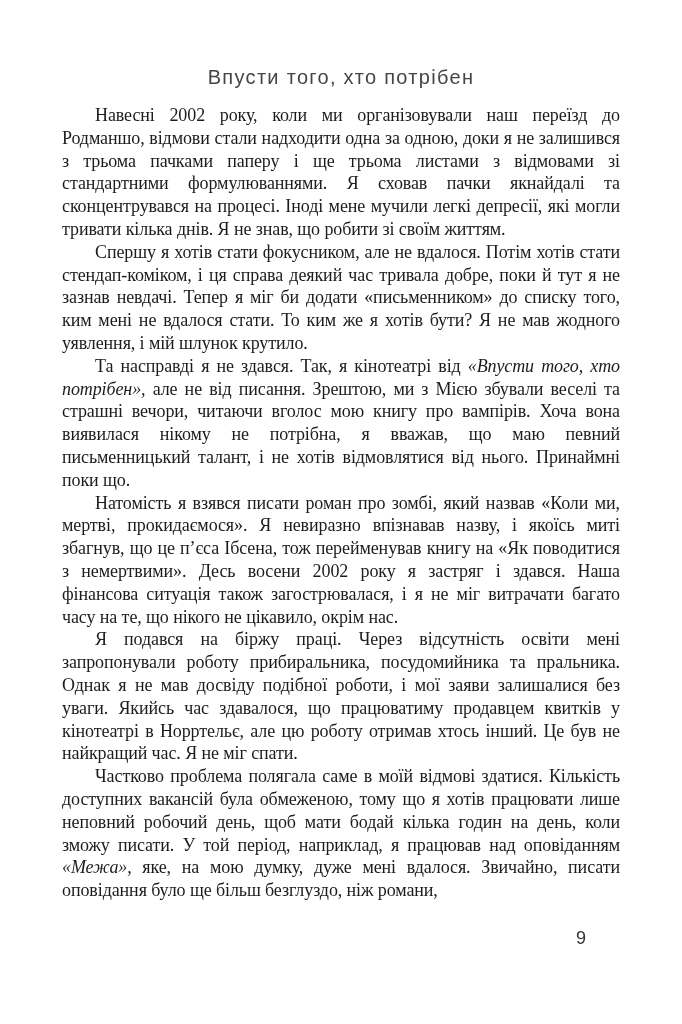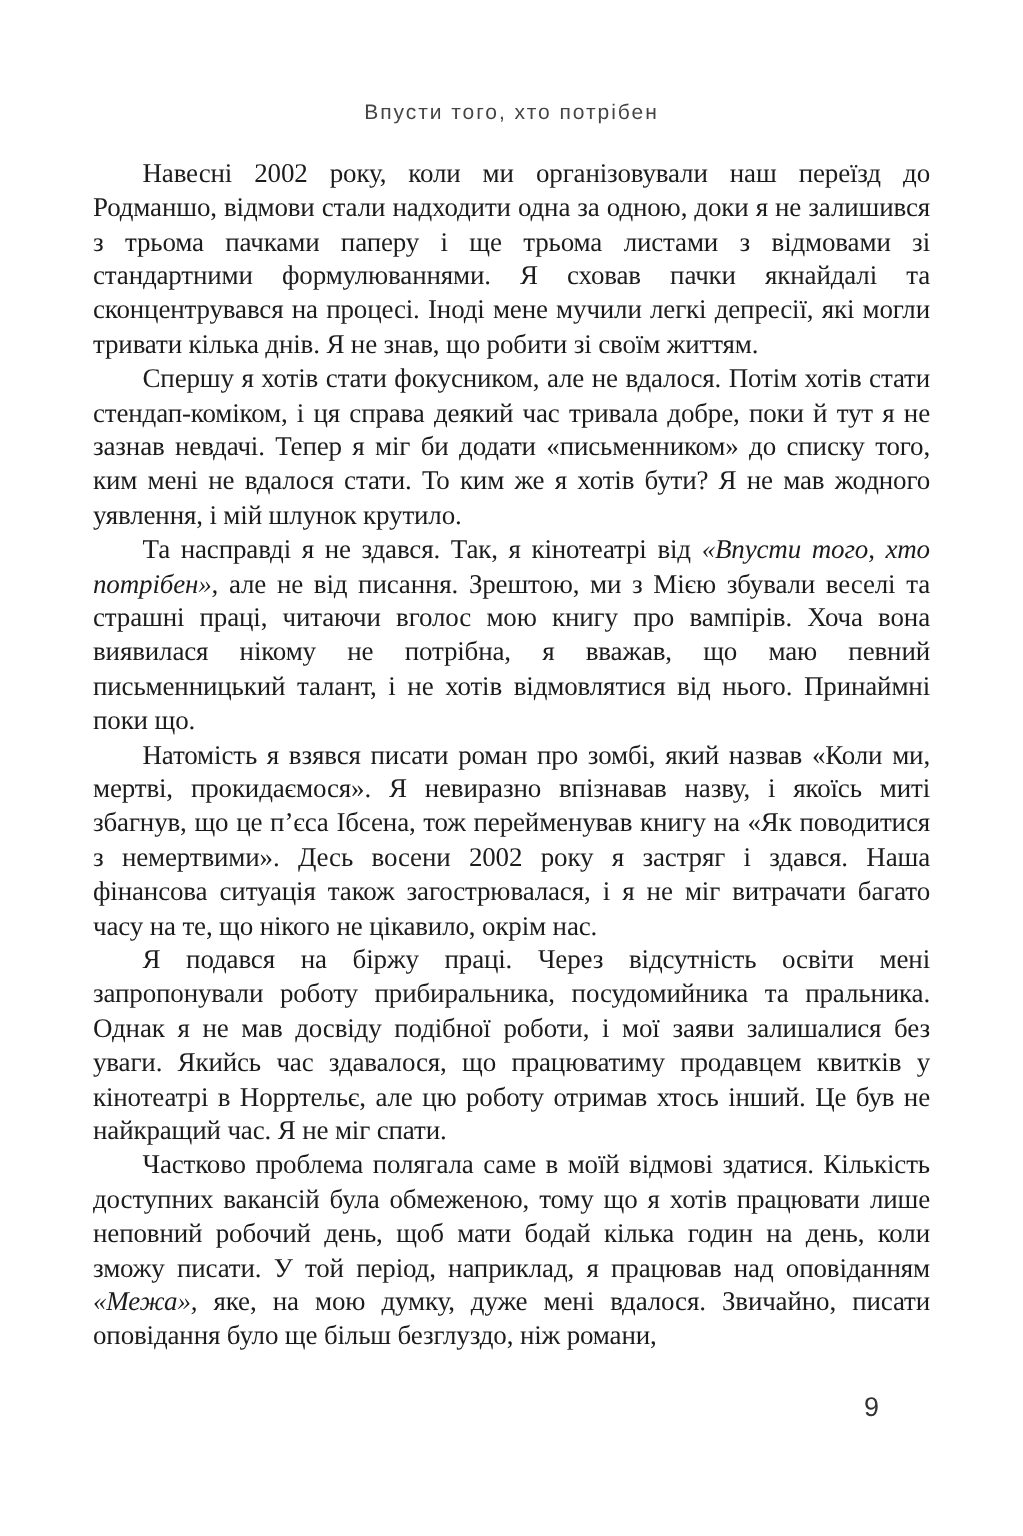--- a/index.html
+++ b/index.html
@@ -14,21 +14,21 @@
     background: #ffffff;
     overflow: hidden;
   }
   .running-header {
     position: absolute;
     top: 66px;
     left: 0;
     right: 0;
     text-align: center;
     font-family: "Liberation Sans", "DejaVu Sans", sans-serif;
-    font-size: 14px;
+    font-size: 20px;
     font-weight: 400;
     letter-spacing: 1.3px;
     color: #454545;
   }
   .text-block {
     position: absolute;
     top: 104px;
     left: 62px;
     width: 558px;
     font-family: "Liberation Serif", "DejaVu Serif", serif;
@@ -59,20 +59,20 @@
 </style>
 </head>
 <body>
 
 <div class="page">
   <div class="running-header">Впусти того, хто потрібен</div>
 
   <div class="text-block">
       <p><span>Навесні 2002 року, коли ми організовували наш переїзд до Родманшо, відмови стали надходити одна за одною, доки я не залишився з трьома пачками паперу і ще трьома листами з відмовами зі стандартними формулюваннями. Я сховав пачки якнайдалі та сконцентрувався на процесі. Іноді мене мучили легкі депресії, які могли тривати кілька днів. Я не знав, що робити зі своїм життям.</span></p>
       <p><span>Спершу я хотів стати фокусником, але не вдалося. Потім хотів стати стендап-коміком, і ця справа деякий час тривала добре, поки й тут я не зазнав невдачі. Тепер я міг би додати «письменником» до списку того, ким мені не вдалося стати. То ким же я хотів бути? Я не мав жодного уявлення, і мій шлунок крутило.</span></p>
-      <p><span>Та насправді я не здався. Так, я кінотеатрі від </span><span class="italic">«Впусти того, хто потрібен»,</span><span> але не від писання. Зрештою, ми з Мією збували веселі та страшні праці, читаючи вголос мою книгу про вампірів. Хоча вона виявилася нікому не потрібна, я вважав, що маю певний письменницький талант, і не хотів відмовлятися від нього. Принаймні поки що.</span></p>
+      <p><span>Та насправді я не здався. Так, я кінотеатрі від </span><span class="italic">«Впусти того, хто потрібен»,</span><span> але не від писання. Зрештою, ми з Мією збували веселі та страшні вечори, читаючи вголос мою книгу про вампірів. Хоча вона виявилася нікому не потрібна, я вважав, що маю певний письменницький талант, і не хотів відмовлятися від нього. Принаймні поки що.</span></p>
       <p><span>Натомість я взявся писати роман про зомбі, який назвав «Коли ми, мертві, прокидаємося». Я невиразно впізнавав назву, і якоїсь миті збагнув, що це п’єса Ібсена, тож перейменував книгу на «Як поводитися з немертвими». Десь восени 2002 року я застряг і здався. Наша фінансова ситуація також загострювалася, і я не міг витрачати багато часу на те, що нікого не цікавило, окрім нас.</span></p>
       <p><span>Я подався на біржу праці. Через відсутність освіти мені запропонували роботу прибиральника, посудомийника та пральника. Однак я не мав досвіду подібної роботи, і мої заяви залишалися без уваги. Якийсь час здавалося, що працюватиму продавцем квитків у кінотеатрі в Норртельє, але цю роботу отримав хтось інший. Це був не найкращий час. Я не міг спати.</span></p>
       <p><span>Частково проблема полягала саме в моїй відмові здатися. Кількість доступних вакансій була обмеженою, тому що я хотів працювати лише неповний робочий день, щоб мати бодай кілька годин на день, коли зможу писати. У той період, наприклад, я працював над оповіданням </span><span class="italic">«Межа»,</span><span> яке, на мою думку, дуже мені вдалося. Звичайно, писати оповідання було ще більш безглуздо, ніж романи,</span></p>
     </div>
 
   <div class="page-number">9</div>
 </div>
 
 </body></html>

